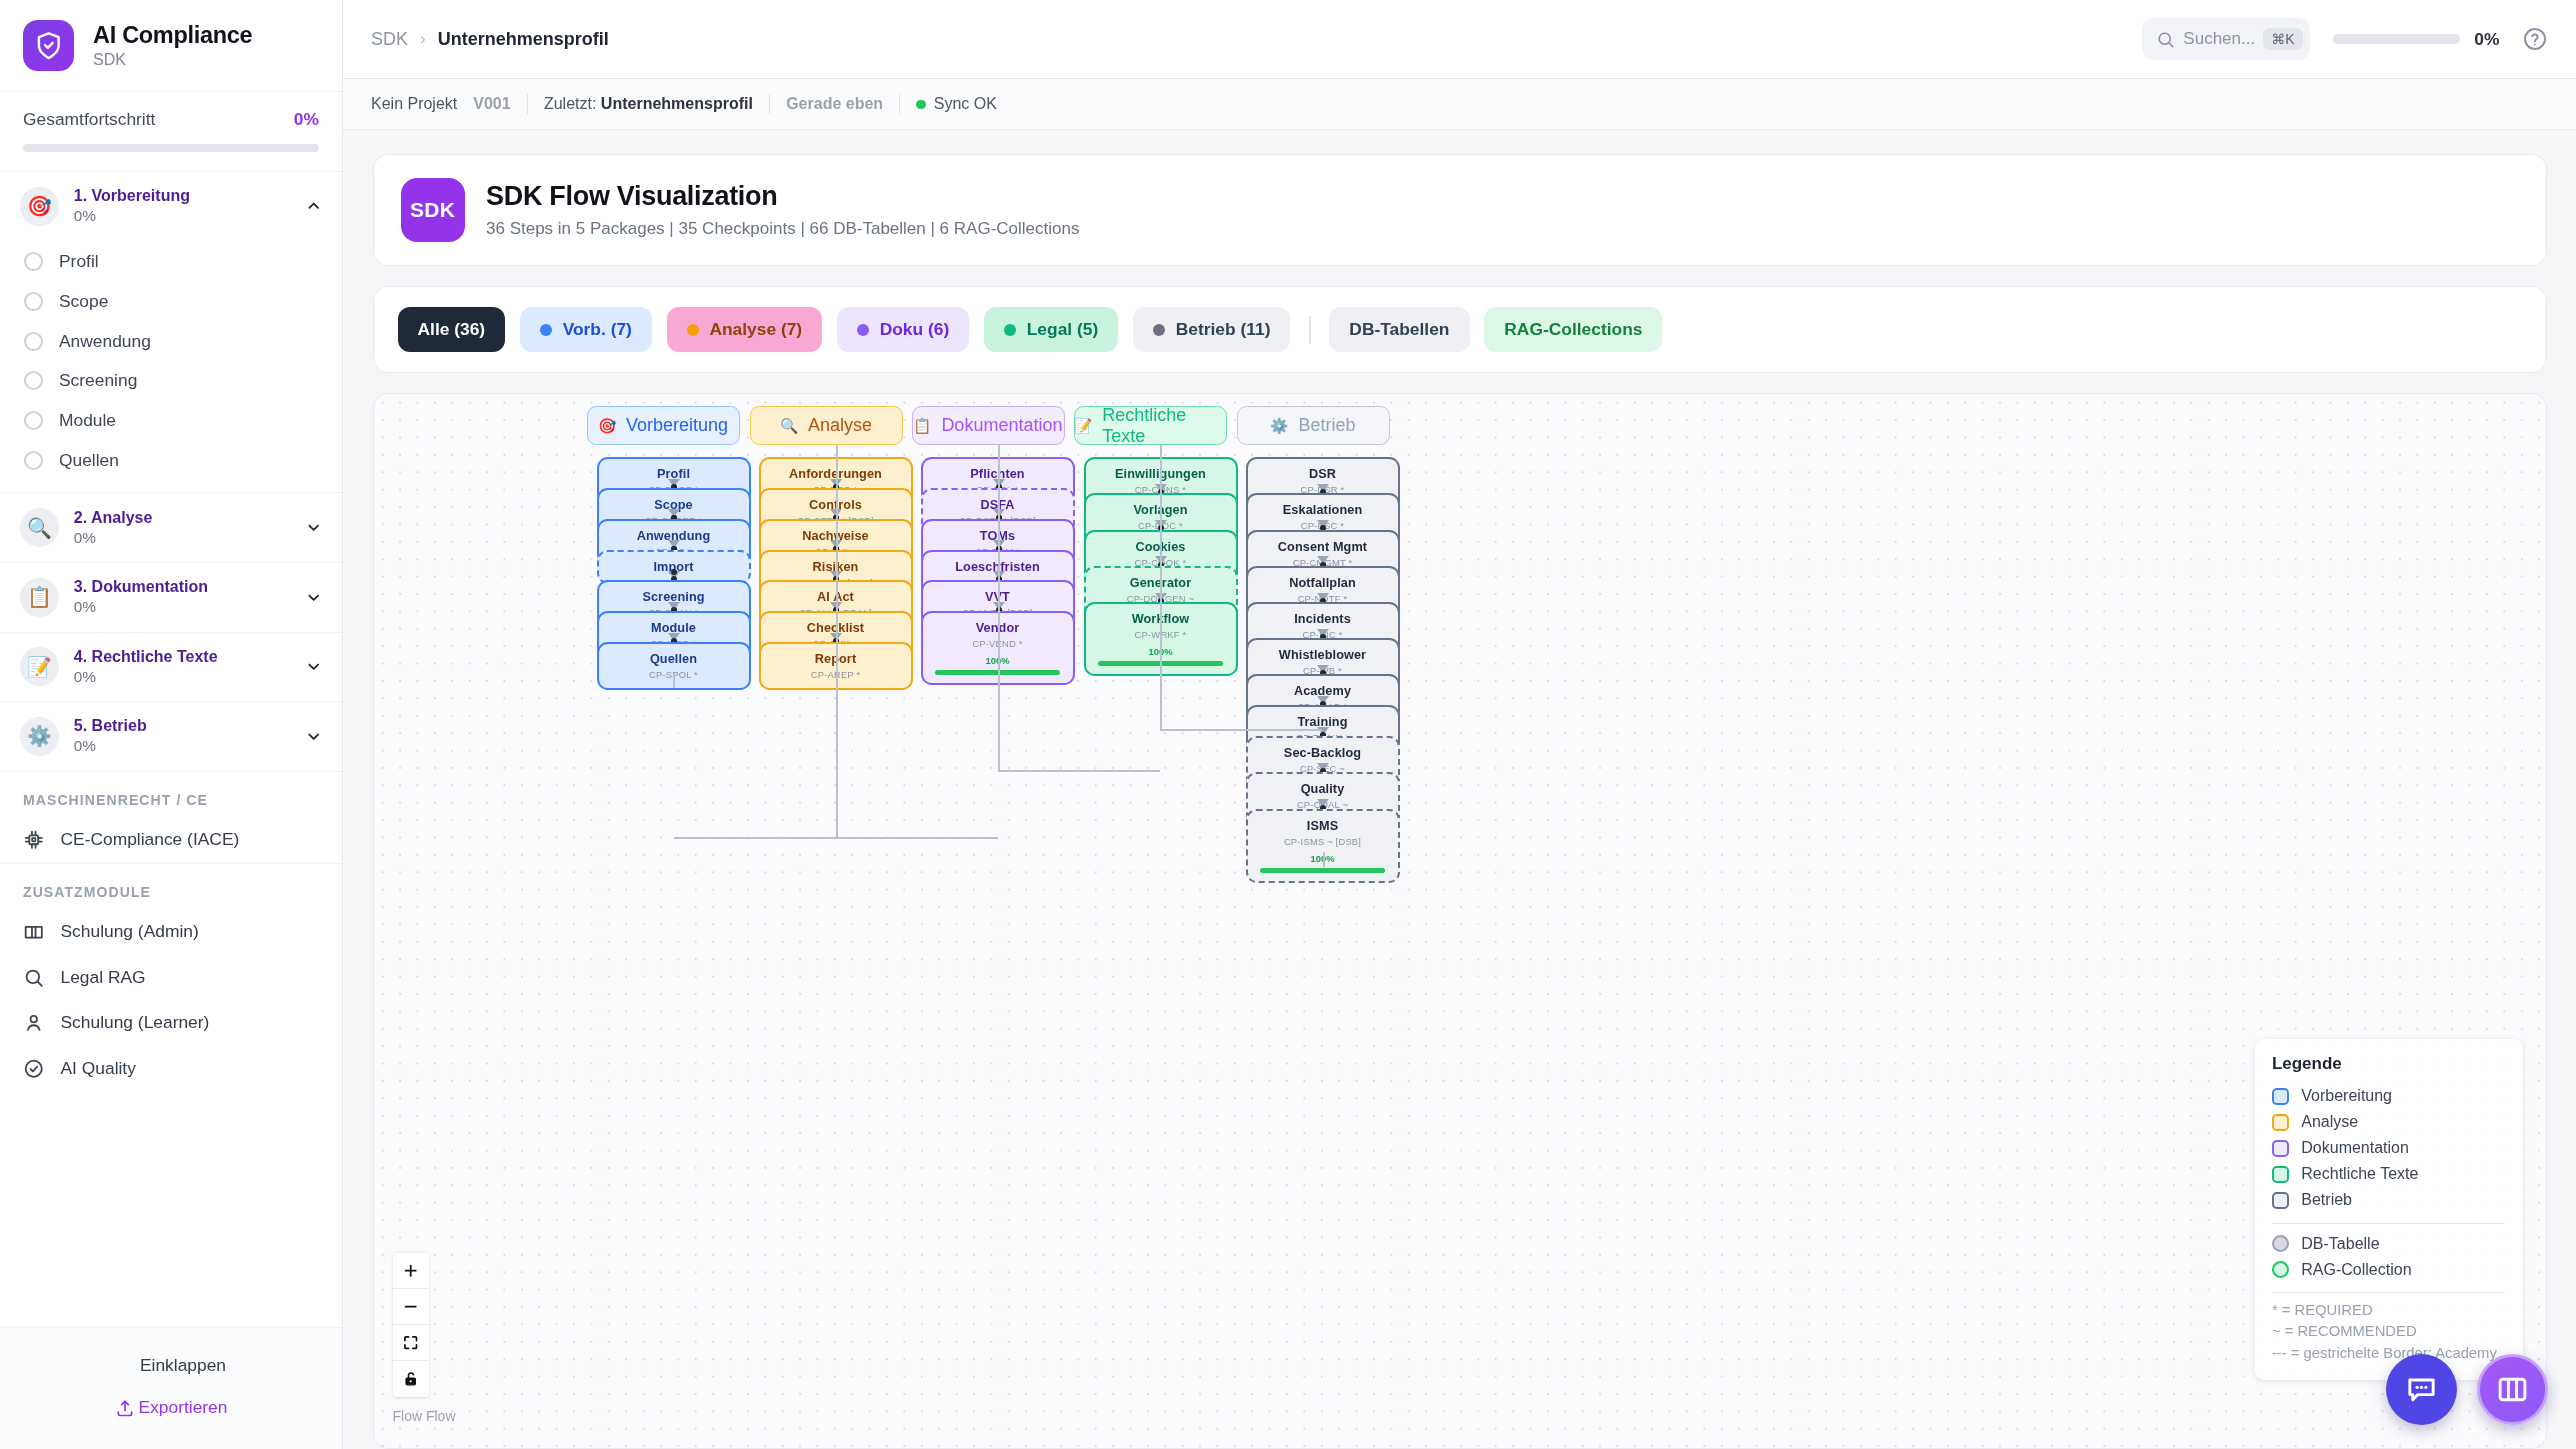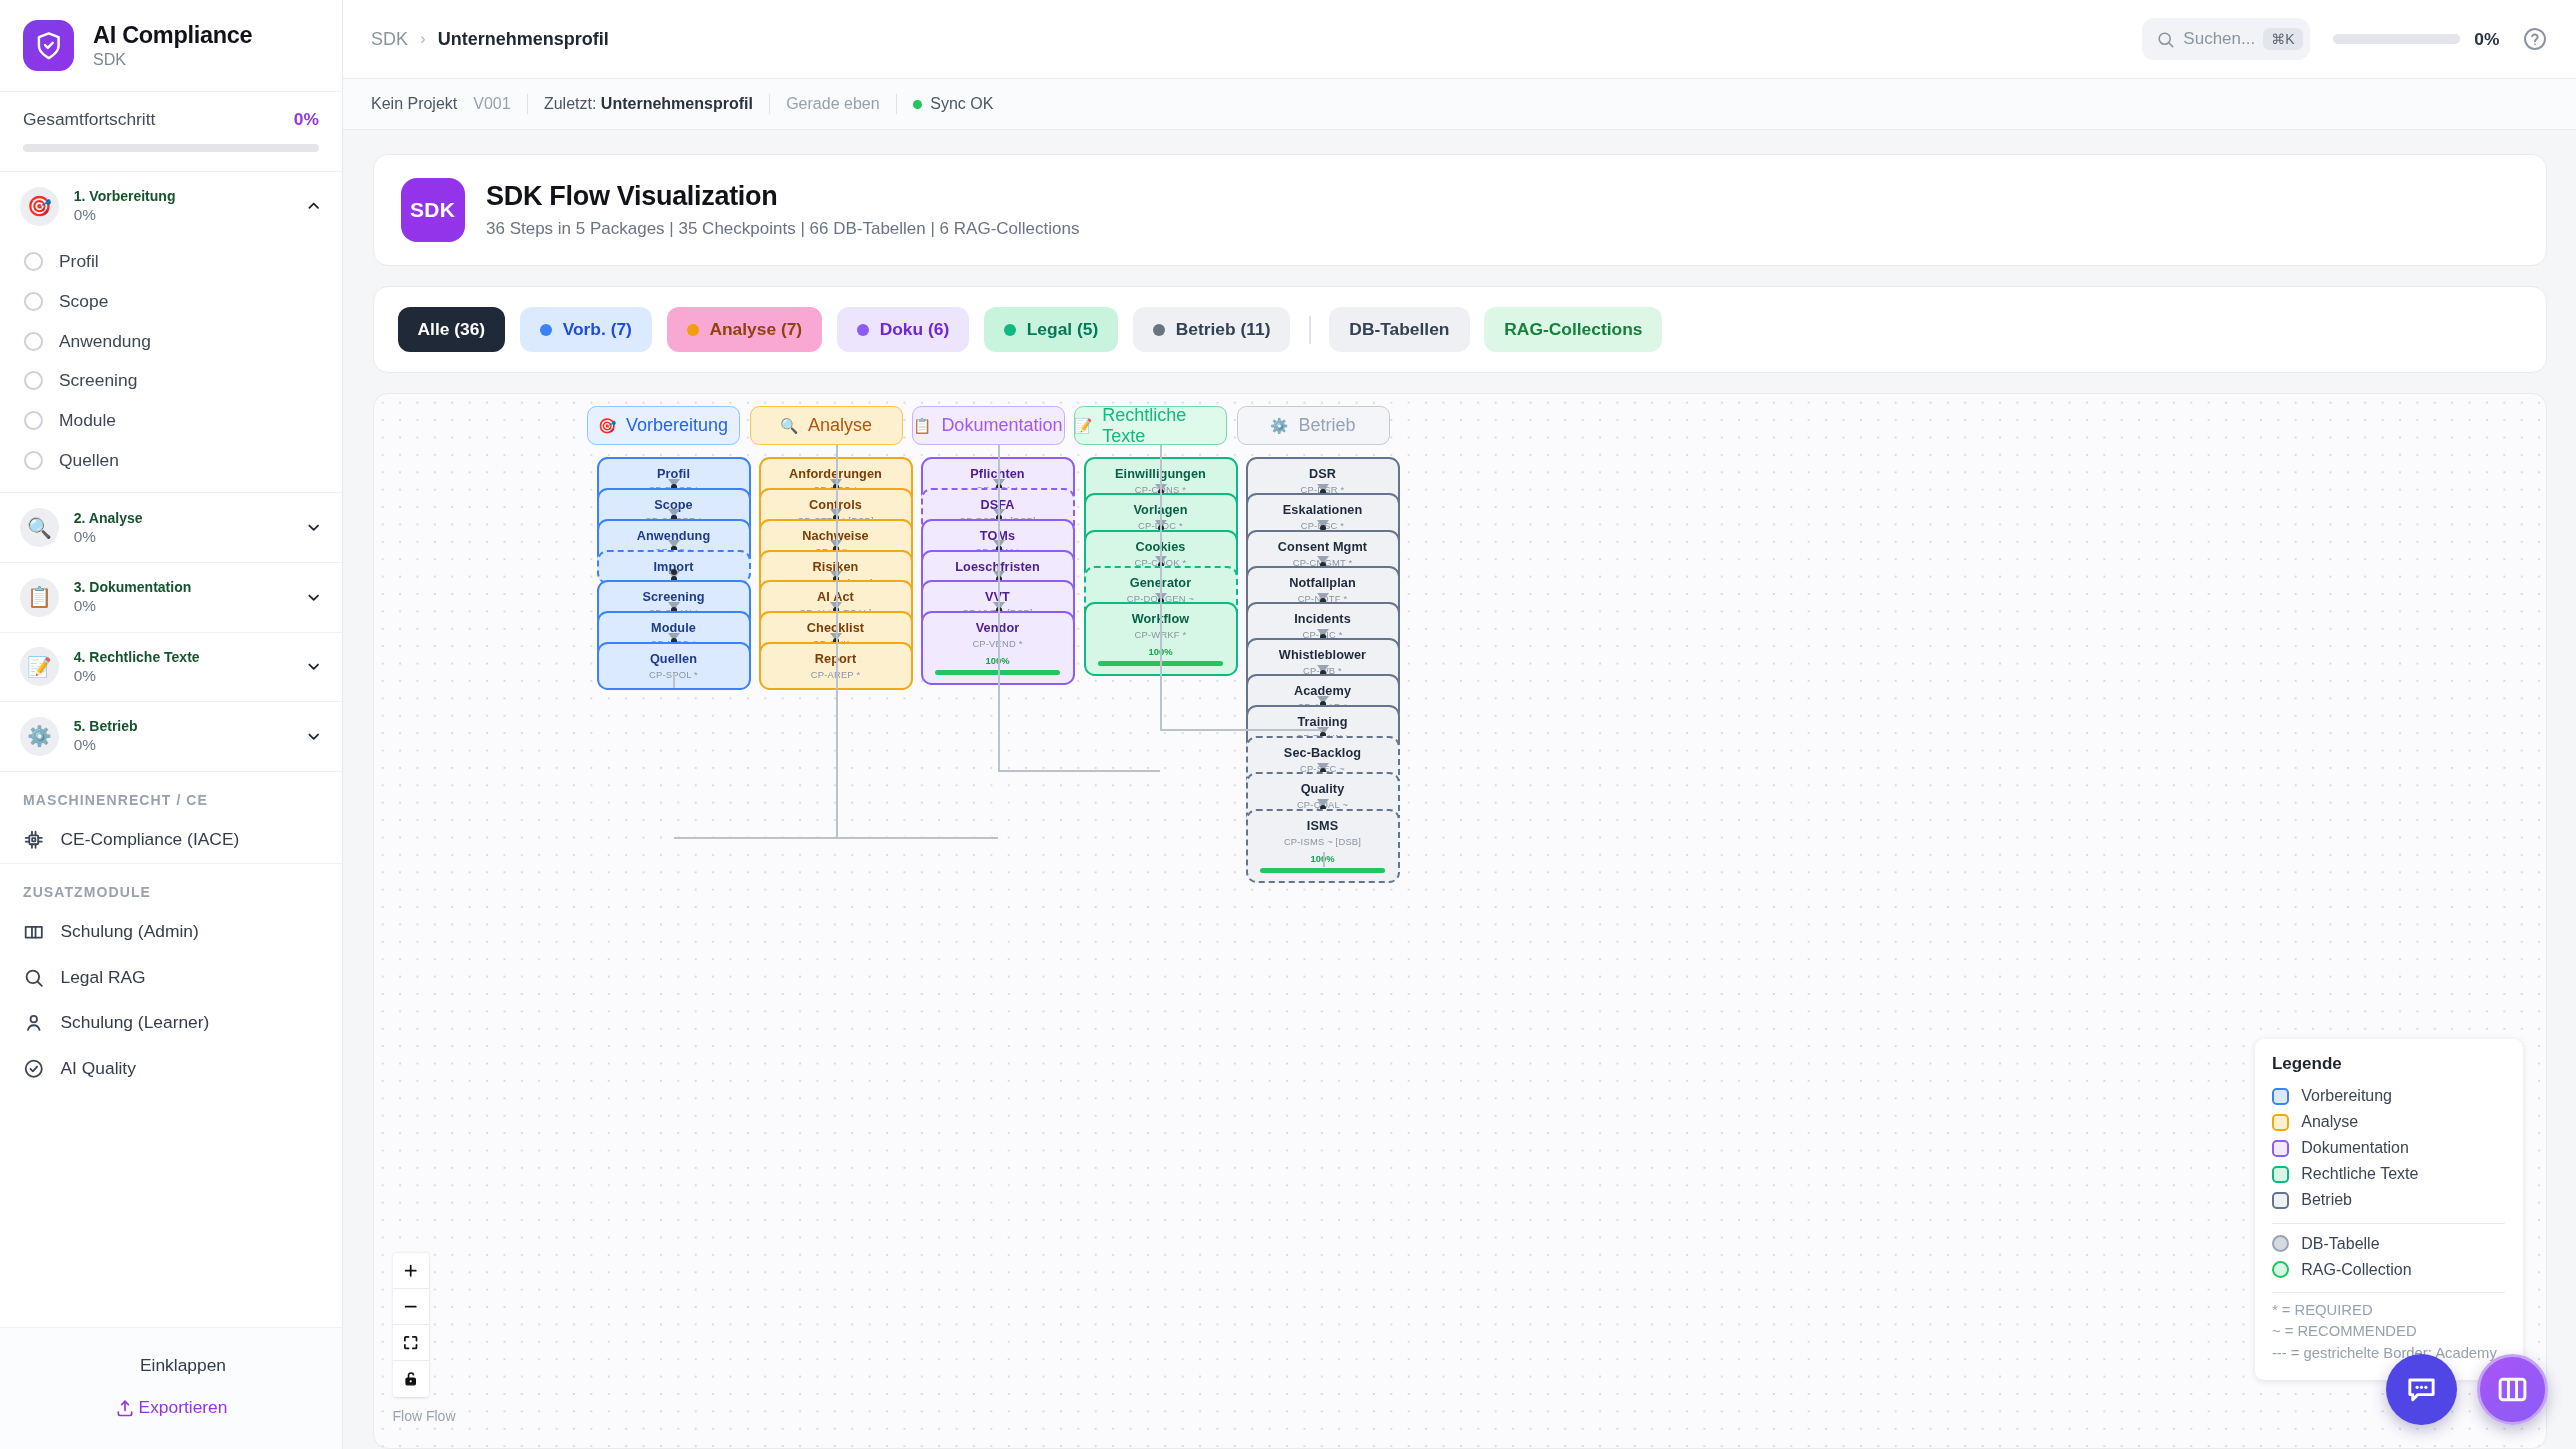--- a/index.html
+++ b/index.html
@@ -33,21 +33,21 @@
   .sb-prog-label { font-size: 17.4px; color: #434b57; }
   .sb-prog-val { font-size: 17.4px; font-weight: 700; color: #9333ea; }
   .sb-prog-bar { margin-top: 13.4px; height: 8px; background: #e3e5ea; border-radius: 4px; }
 
   .sb-scroll { flex: 1; overflow: hidden; }
   .sb-phase { border-bottom: 1.3px solid #eef0f3; }
   .sb-phase-head { display:flex; align-items:center; gap: 14.8px; padding: 14.8px 20px 14.8px 20px; cursor: pointer; }
   .sb-phase-ico { width: 39px; height: 39px; border-radius: 50%; background: #eceef1;
                   display:flex; align-items:center; justify-content:center; font-size: 20px; flex:0 0 39px; }
   .sb-phase-txt { flex: 1; display:flex; flex-direction:column; gap: 2px; }
-  .sb-phase-name { font-size: 14px; font-weight: 700; color: #14532d; }
+  .sb-phase-name { font-size: 16px; font-weight: 700; color: #4c1d95; }
   .sb-phase-pct { font-size: 15.4px; color: #6d7682; }
   .chev { width: 17.4px; height: 17.4px; flex: 0 0 17.4px; }
   .chev svg { width: 17.4px; height: 17.4px; display:block; }
 
   .sb-steps { padding: 1.3px 0 12px 0; }
   .sb-step { display:flex; align-items:center; gap: 16px; padding: 9.4px 20px 9.4px 24px; cursor:pointer; }
   .sb-radio { width: 19px; height: 19px; border-radius: 50%; border: 2px solid #ccd1da; flex:0 0 19px; }
   .sb-step-label { font-size: 17.4px; color: #3e4754; }
 
   .sb-group-title { font-size: 14px; letter-spacing: 1.1px; font-weight: 600;
@@ -79,21 +79,21 @@
   .search-ph { font-size: 17px; color: #8b94a1; flex: 1; }
   .kbd { background: #e2e5ea; border-radius: 6.7px; padding: 3.4px 8px; font-size: 14px; color: #5c6572; }
   .hdr-prog { display:flex; align-items:center; gap: 14.8px; }
   .hdr-prog-bar { width: 127px; height: 9.4px; background: #e3e5ea; border-radius: 4.7px; }
   .hdr-prog-val { font-size: 17.4px; font-weight: 700; color: #2b3340; }
   .help-ico svg { width: 24px; height: 24px; display:block; cursor:pointer; }
 
   .metabar { height: 51px; background: #fafbfc; border-bottom: 1.3px solid #e8eaee;
              display:flex; align-items:center; padding: 0 28px; gap: 16px; }
   .meta-item { font-size: 16px; color: #4d5664; }
-  .meta-item.muted { color: #98a1ae; }
+  .meta-item.muted { color: #98a1ae; font-weight: bold; }
   .meta-item b { font-weight: 600; color: #2b3340; }
   .meta-div { width: 1.3px; height: 20px; background: #dfe3e8; }
   .meta-dot { width: 9.4px; height: 9.4px; border-radius: 50%; background: #22c55e; display:inline-block; margin-right: 8px; }
 
   .content { flex: 1; overflow: hidden; padding: 24px 29.5px 0 29.5px; display:flex; flex-direction:column; gap: 20px; }
 
   .card { background:#fff; border: 1.3px solid #e8eaee; border-radius: 14.8px; }
 
   .hero { display:flex; align-items:center; gap: 21.5px; padding: 23px 27px; }
   .hero-badge { width: 64px; height: 64px; border-radius: 16px; background:#9333ea;

